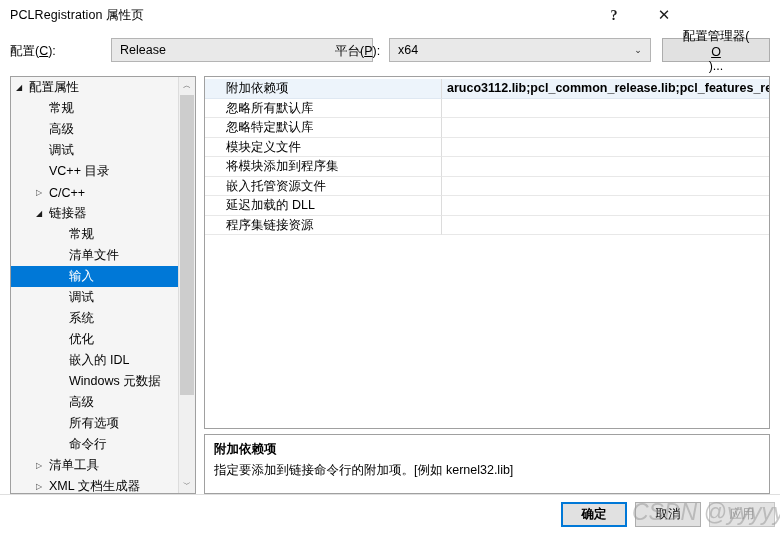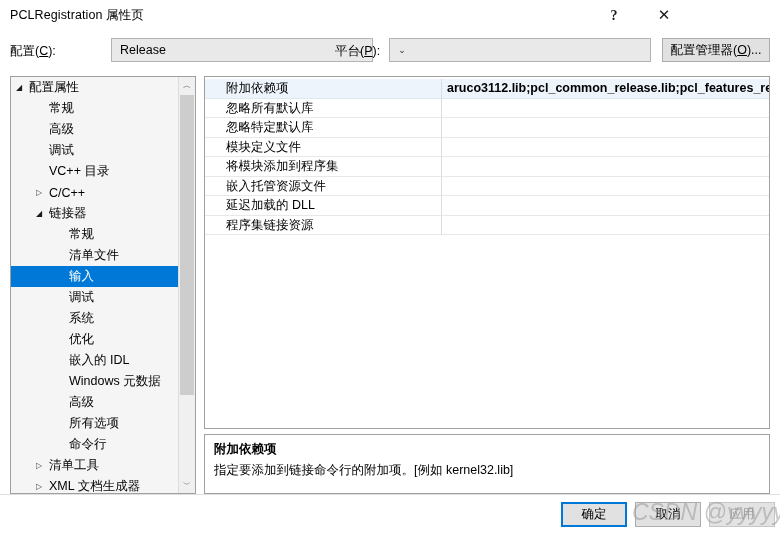--- a/index.html
+++ b/index.html
@@ -114,20 +114,21 @@
     box-sizing: border-box;
     font-family: "Liberation Sans", "DejaVu Sans", sans-serif;
     font-size: 12.5px;
     color: #000000;
     cursor: default;
     padding: 0;
     display: flex;
     align-items: center;
     justify-content: center;
     white-space: nowrap;
+    flex-direction: column;
   }
   .btn u { text-decoration: underline; }
   #btn-config-manager {
     position: absolute;
     left: 662px; top: 4px;
     width: 108px; height: 24px;
   }
 
   
   .tree-panel {
@@ -291,20 +292,21 @@
   }
   .footer-btn {
     position: absolute;
     top: 8px;
     width: 66px; height: 25px;
   }
   #btn-ok {
     left: 561px;
     border: 2px solid #0078d7;
     background: #e1e1e1;
+    font-weight: bold;
   }
   #btn-cancel { left: 635px; }
   #btn-apply {
     left: 709px;
     color: #a0a0a0;
     background: #e3e3e3;
     border-color: #c6c6c6;
   }
 
   
@@ -338,20 +340,21 @@
   <div class="fld-label" style="left:10px;"><span>配置(</span><u>C</u><span>):</span></div>
 
   <div class="combo" id="combo-config">
     <div class="combo-value">Release</div>
     <div class="combo-arrow">⌄</div>
   </div>
 
   <div class="fld-label" style="left:335px;"><span>平台(</span><u>P</u><span>):</span></div>
 
   <div class="combo" id="combo-platform">
+    <div class="combo-value">x64</div>
     <div class="combo-arrow">⌄</div>
   </div>
 
   <div class="btn" id="btn-config-manager">
       <span>配置管理器(</span>
       <u>O</u>
       <span>)...</span>
     </div>
 </div>
 

